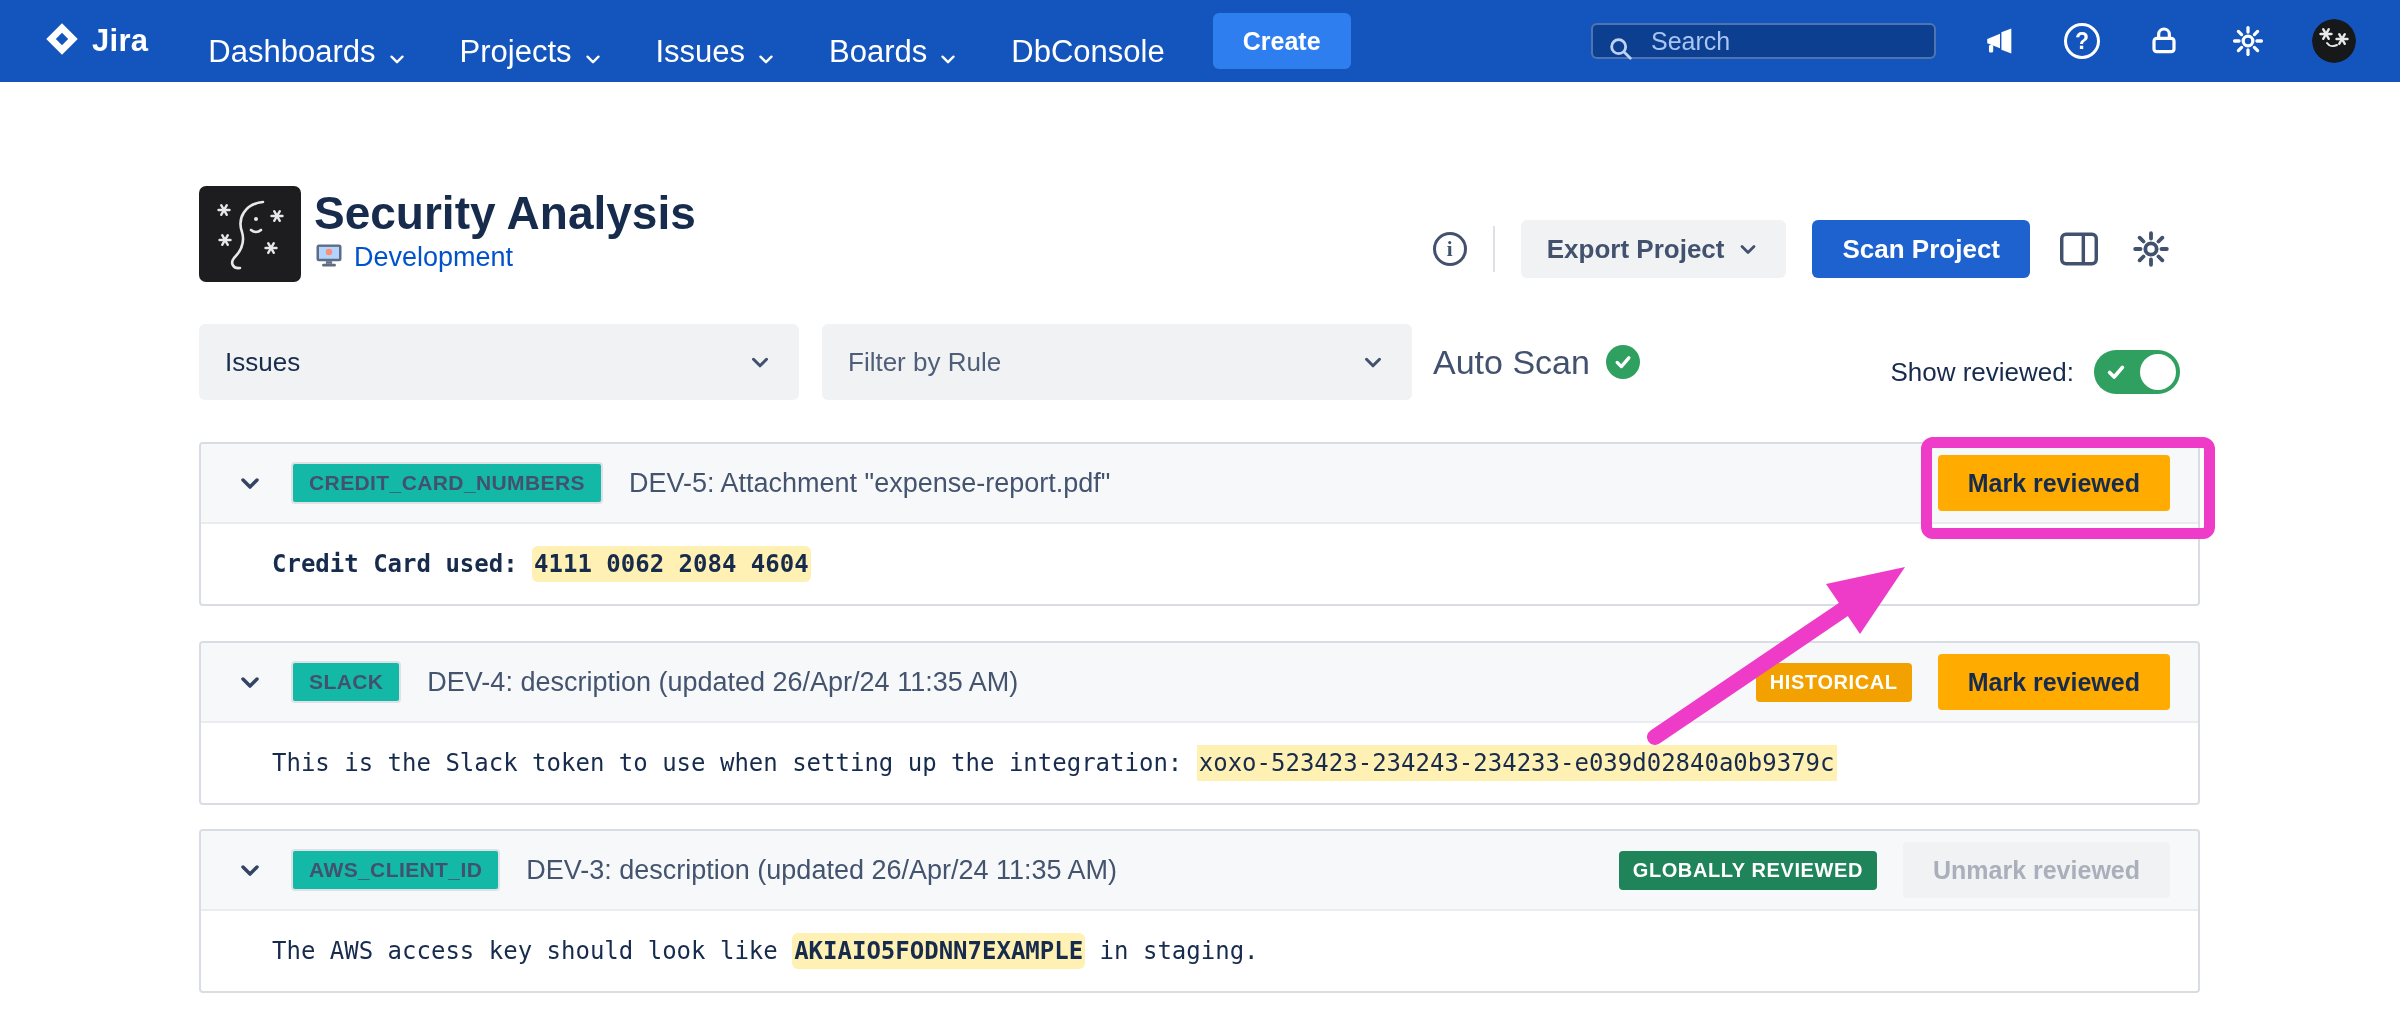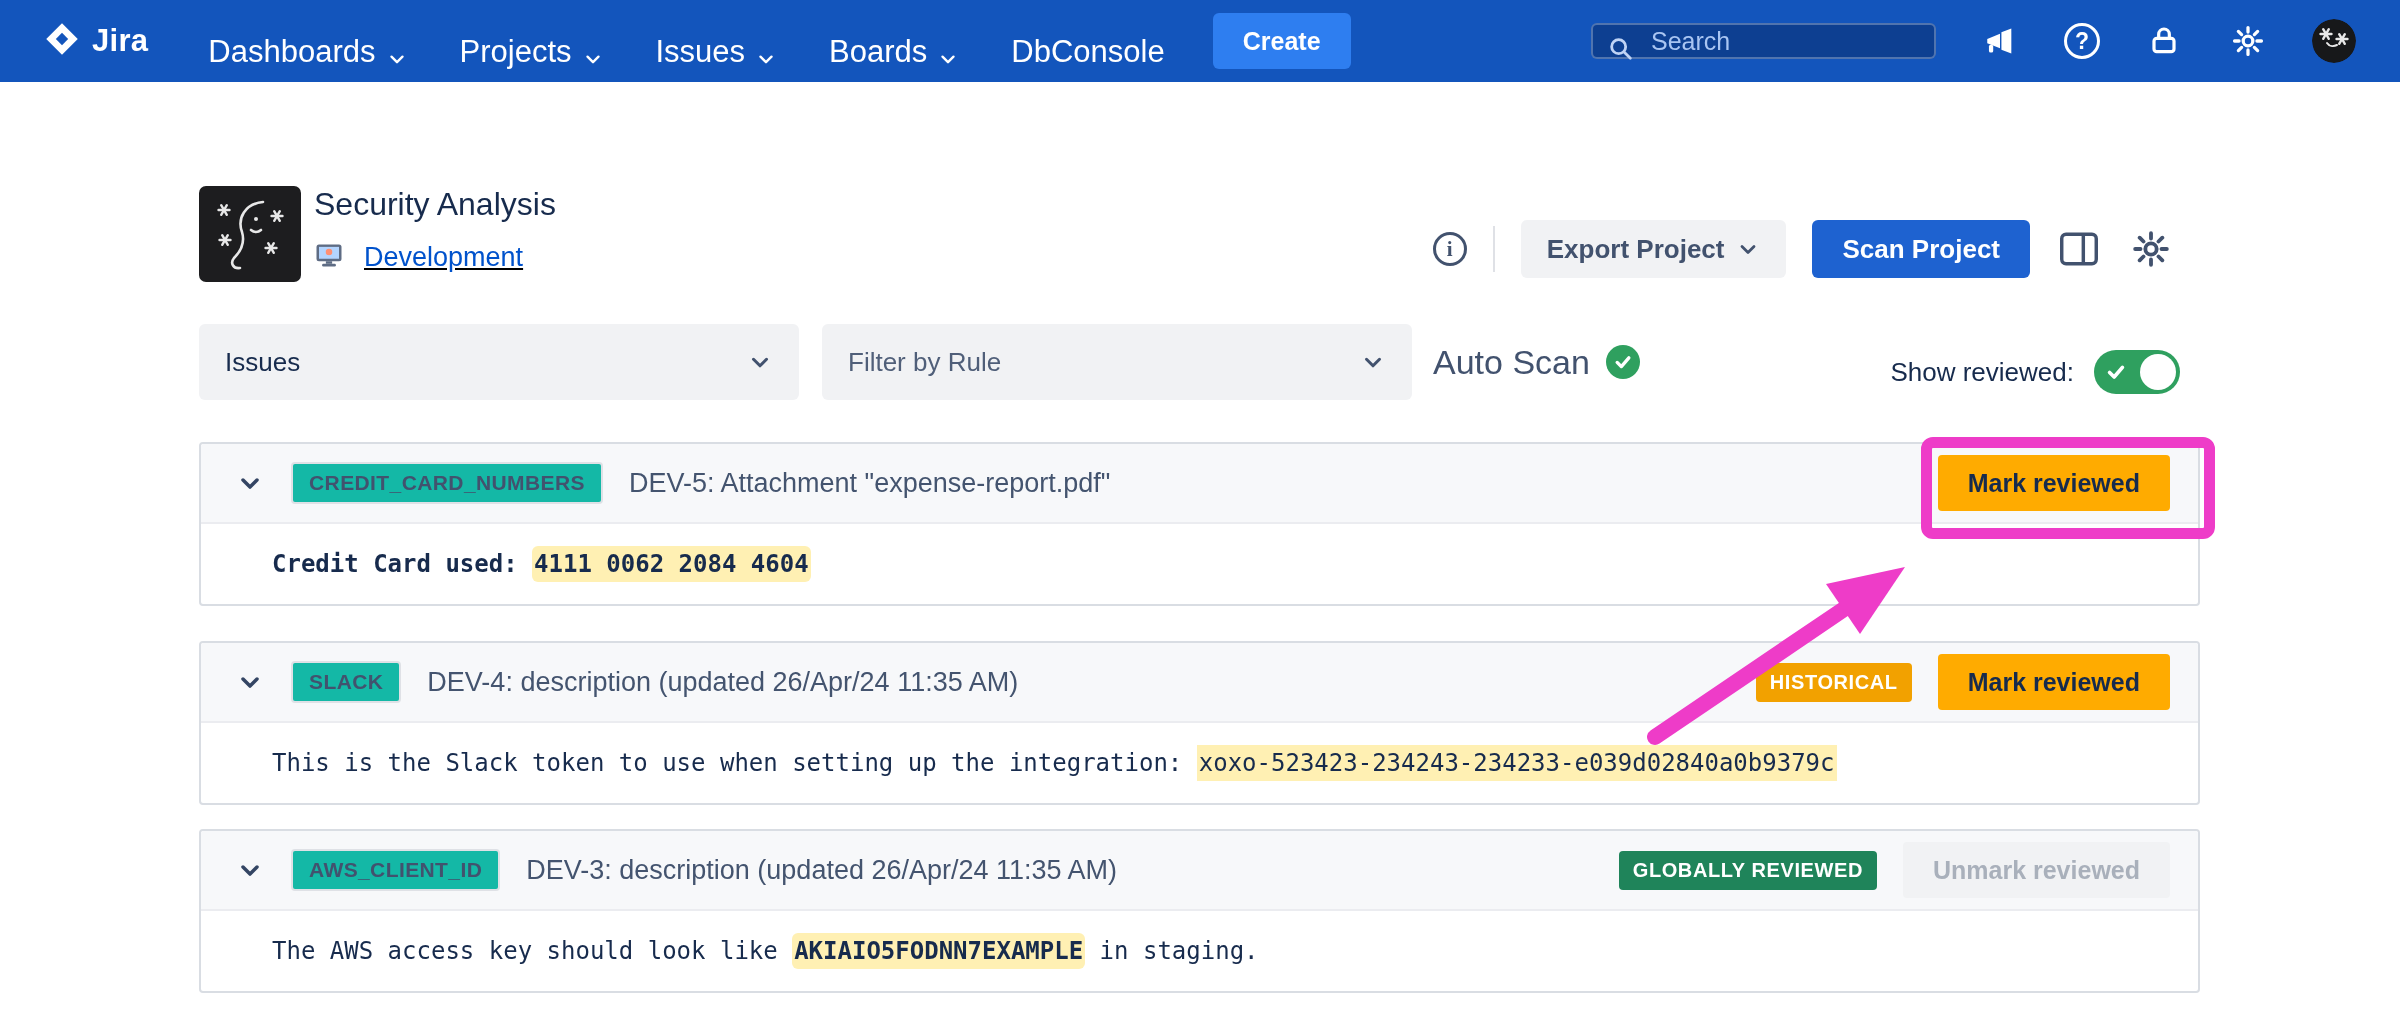--- a/index.html
+++ b/index.html
@@ -29,24 +29,24 @@
   .search .s-icon { position:absolute; left:16px; top:12px; }
   .nav-icon { width:40px; height:40px; display:flex; align-items:center; justify-content:center;
     color:#fff; cursor:pointer; }
   .circle-q { border:3px solid #fff; border-radius:50%; width:36px; height:36px;
     font-size:23px; font-weight:700; color:#fff; }
   .avatar { width:44px; height:44px; border-radius:50%; overflow:hidden; cursor:pointer; }
 
   
   .page { position:absolute; inset:82px 0 0 0; }
   .project-avatar { position:absolute; top:104px; left:199px; width:102px; height:96px; }
-  .page-title { position:absolute; top:104px; left:314px; font-size:32px; font-weight:400;
+  .page-title { position:absolute; top:104px; left:314px; font-size:46px; font-weight:700;
     color:#172B4D; }
   .project-sub { position:absolute; top:158px; left:314px; display:flex; align-items:center;
-    gap:20px;text-decoration:underline; }
+    gap:10px; }
   .project-sub a { color:var(--color-link_blue,#0052CC); font-size:27px; text-decoration:none;
     cursor:pointer; }
   .header-controls { position:absolute; top:138px; right:226px; height:58px; display:flex;
     align-items:center; gap:26px; }
   .info-circle { width:34px; height:34px; border:3px solid #42526E; border-radius:50%;
     display:flex; align-items:center; justify-content:center; font-size:21px; font-weight:700;
     color:#42526E; cursor:pointer; font-family:"Liberation Serif",serif; }
   .vdivider { width:2px; height:46px; background:#DFE1E6; }
   .btn { display:flex; align-items:center; justify-content:center; height:58px;
     border:none; border-radius:6px; font-size:26px; font-weight:700; cursor:pointer;

